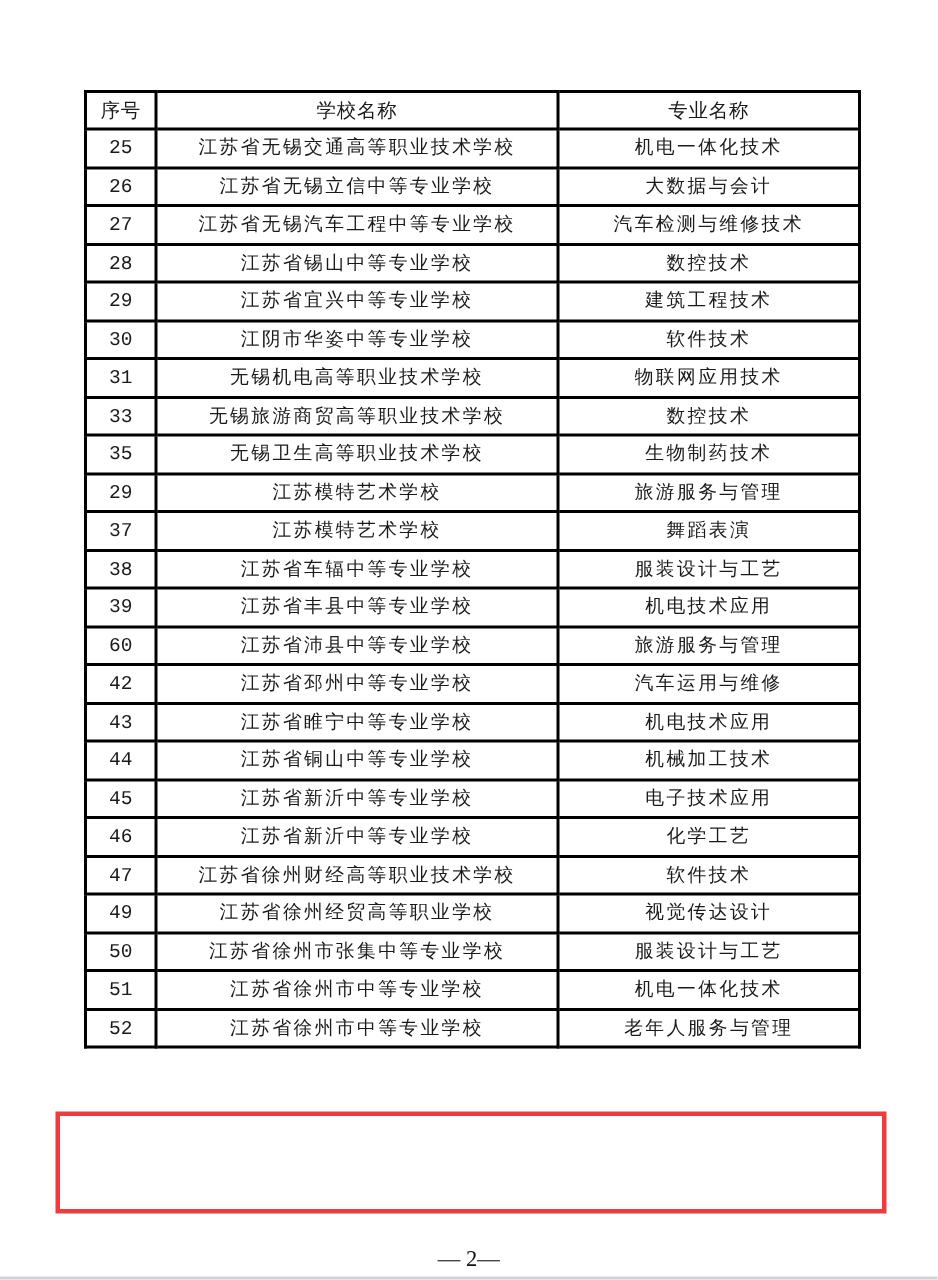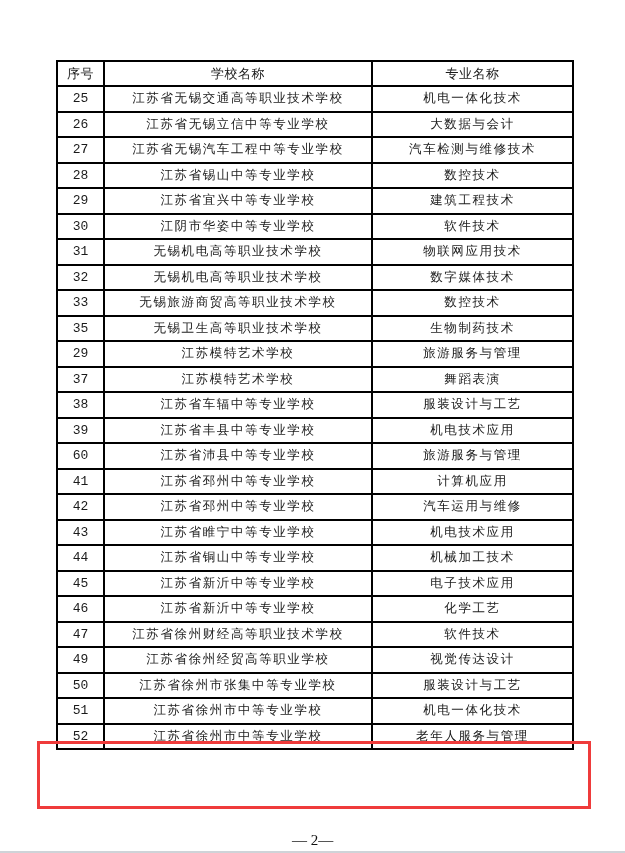--- a/index.html
+++ b/index.html
@@ -133,25 +133,20 @@
           <td class="num">30</td>
           <td>江阴市华姿中等专业学校</td>
           <td>软件技术</td>
         </tr>
       <tr>
           <td class="num">31</td>
           <td>无锡机电高等职业技术学校</td>
           <td>物联网应用技术</td>
         </tr>
       <tr>
-          <td class="num">32</td>
-          <td>无锡机电高等职业技术学校</td>
-          <td>数字媒体技术</td>
-        </tr>
-      <tr>
           <td class="num">33</td>
           <td>无锡旅游商贸高等职业技术学校</td>
           <td>数控技术</td>
         </tr>
       <tr>
           <td class="num">35</td>
           <td>无锡卫生高等职业技术学校</td>
           <td>生物制药技术</td>
         </tr>
       <tr>
@@ -173,25 +168,20 @@
           <td class="num">39</td>
           <td>江苏省丰县中等专业学校</td>
           <td>机电技术应用</td>
         </tr>
       <tr>
           <td class="num">60</td>
           <td>江苏省沛县中等专业学校</td>
           <td>旅游服务与管理</td>
         </tr>
       <tr>
-          <td class="num">41</td>
-          <td>江苏省邳州中等专业学校</td>
-          <td>计算机应用</td>
-        </tr>
-      <tr>
           <td class="num">42</td>
           <td>江苏省邳州中等专业学校</td>
           <td>汽车运用与维修</td>
         </tr>
       <tr>
           <td class="num">43</td>
           <td>江苏省睢宁中等专业学校</td>
           <td>机电技术应用</td>
         </tr>
       <tr>

